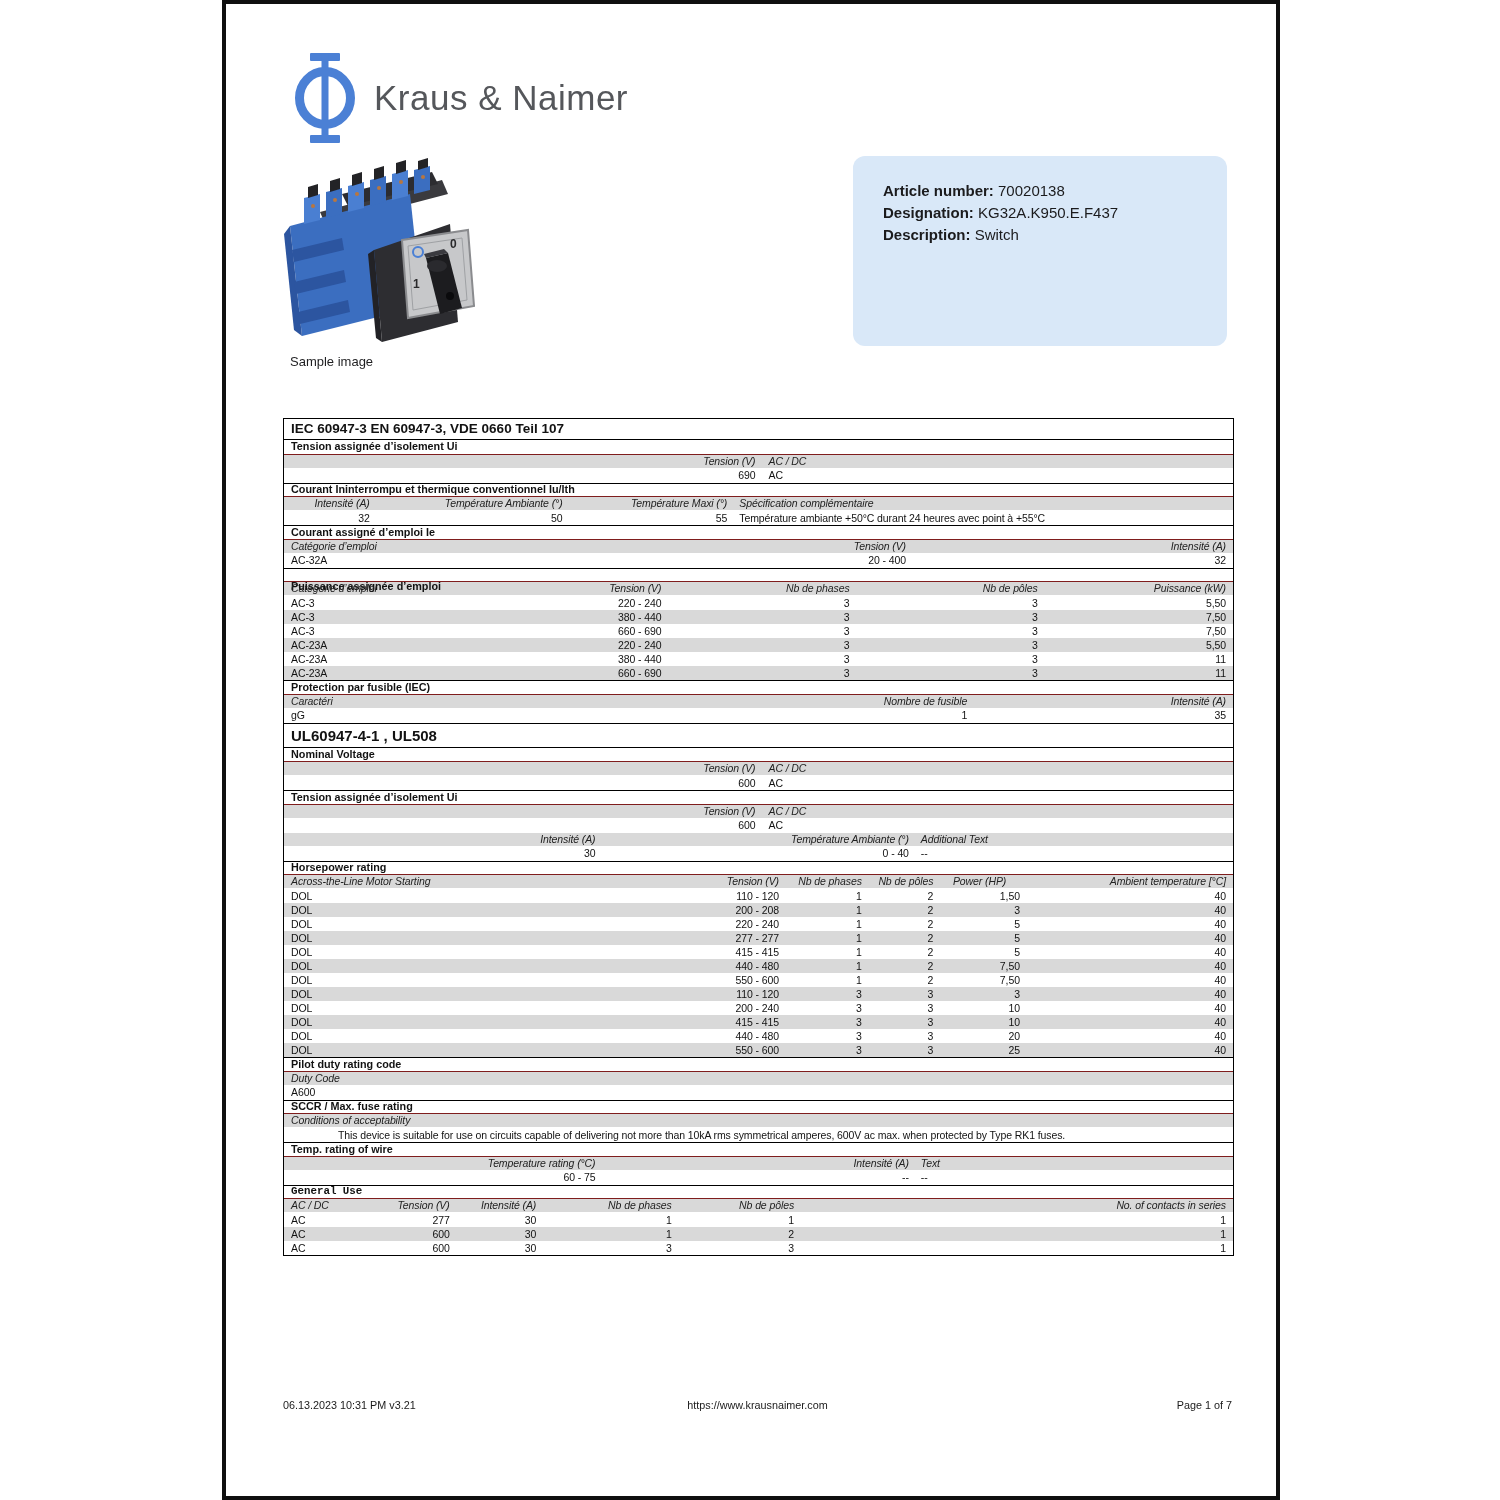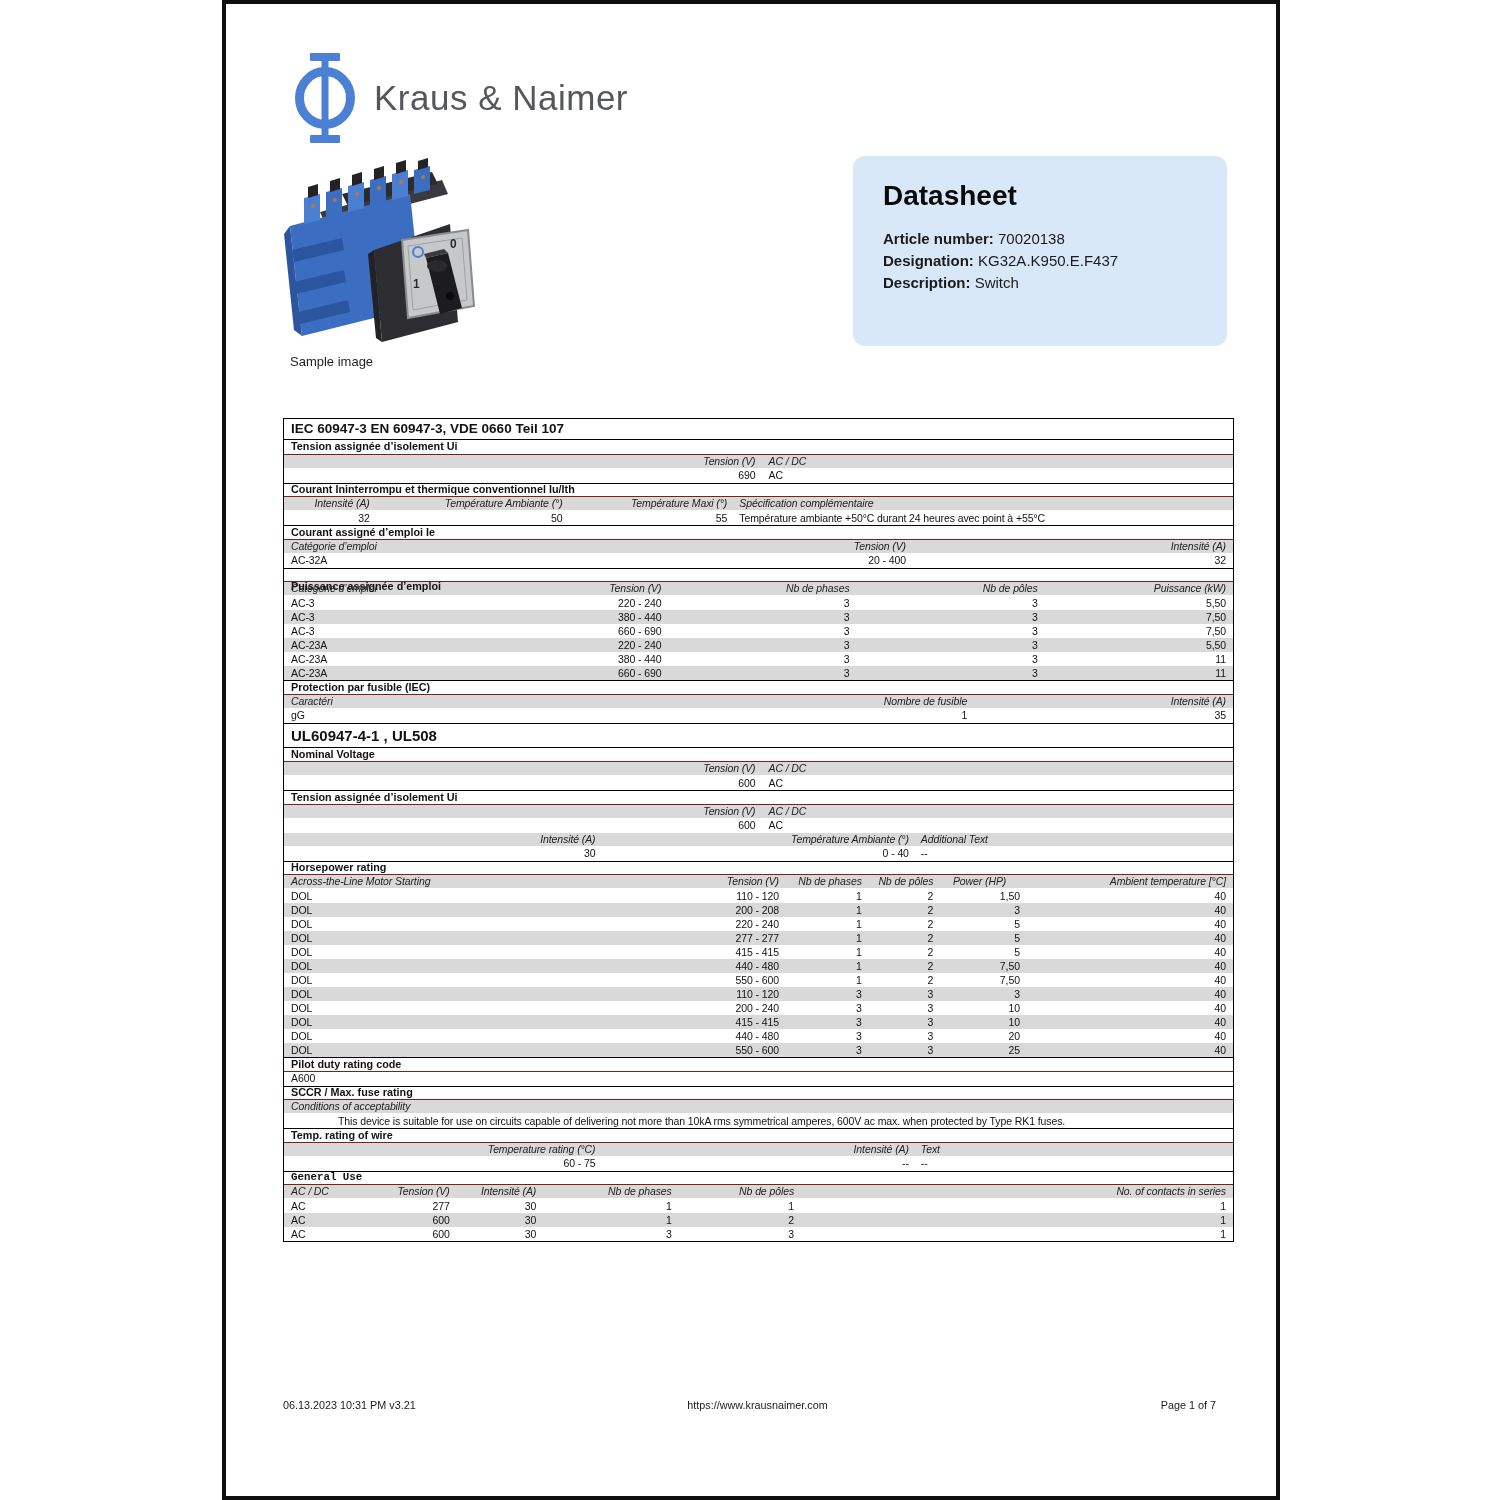--- a/index.html
+++ b/index.html
@@ -30,21 +30,21 @@
   .row.title + .row.sub{border-top:none;}
   .row.h{background:#d9d9d9;font-style:italic;border-bottom:1px solid #fff;color:#222;}
   .row.d.shade{background:#d9d9d9;}
   .row.d.sep{border-top:1px solid #ececec;}
   .cell{box-sizing:border-box;padding:0 3px;white-space:nowrap;}
 
   
   .footer{position:absolute;left:57px;top:1395px;width:949px;font-size:10.8px;color:#1a1a1a;}
   .f-left{position:absolute;left:0;top:0;}
   .f-center{position:absolute;left:0;right:0;top:0;text-align:center;}
-  .f-right{position:absolute;right:16px;top:0;margin-left:32px;}
+  .f-right{position:absolute;right:0;top:0;margin-left:32px;}
 </style>
 </head>
 <body>
 
 <div class="page">
 
   <div class="brand">
     <svg width="62" height="92" viewBox="0 0 62 92">
       <g fill="#4b80d5">
         <rect x="16" y="1" width="30" height="8" rx="1"></rect>
@@ -107,21 +107,20 @@
 
       <polygon points="144,104 166,99 180,154 158,160" fill="#1c1c1f"></polygon>
       <polygon points="144,104 166,99 162,95 142,100" fill="#3a3a3f"></polygon>
       <circle cx="168" cy="142" r="4" fill="#0a0a0c"></circle>
       <ellipse cx="155" cy="112" rx="10" ry="6" fill="#2a2a2e"></ellipse>
     </svg>
   </div>
   <div class="caption">Sample image</div>
 
   <div class="databox">
-    <div class="db-title">Datasheet</div>
     <div class="db-line">
       <b>Article number:</b>
       <span>70020138</span>
     </div>
     <div class="db-line">
       <b>Designation:</b>
       <span>KG32A.K950.E.F437</span>
     </div>
     <div class="db-line">
       <b>Description:</b>
@@ -375,20 +374,23 @@
         <span class="cell" style="width: 30%; text-align: left;">DOL</span>
         <span class="cell" style="width: 22.5%; text-align: right;">550 - 600</span>
         <span class="cell" style="width: 8.8%; text-align: right;">3</span>
         <span class="cell" style="width: 7.6%; text-align: right;">3</span>
         <span class="cell" style="width: 9.2%; text-align: right;">25</span>
         <span class="cell" style="width: 21.9%; text-align: right;">40</span>
       </div>
       <div class="row sub">
         <span class="cell" style="width: 100%; text-align: left;">Pilot duty rating code</span>
       </div>
+      <div class="row h">
+        <span class="cell" style="width: 100%; text-align: left;">Duty Code</span>
+      </div>
       <div class="row d">
         <span class="cell" style="width: 100%; text-align: left;">A600</span>
       </div>
       <div class="row sub">
         <span class="cell" style="width: 100%; text-align: left;">SCCR / Max. fuse rating</span>
       </div>
       <div class="row h">
         <span class="cell" style="width: 100%; text-align: left;">Conditions of acceptability</span>
       </div>
       <div class="row d">

